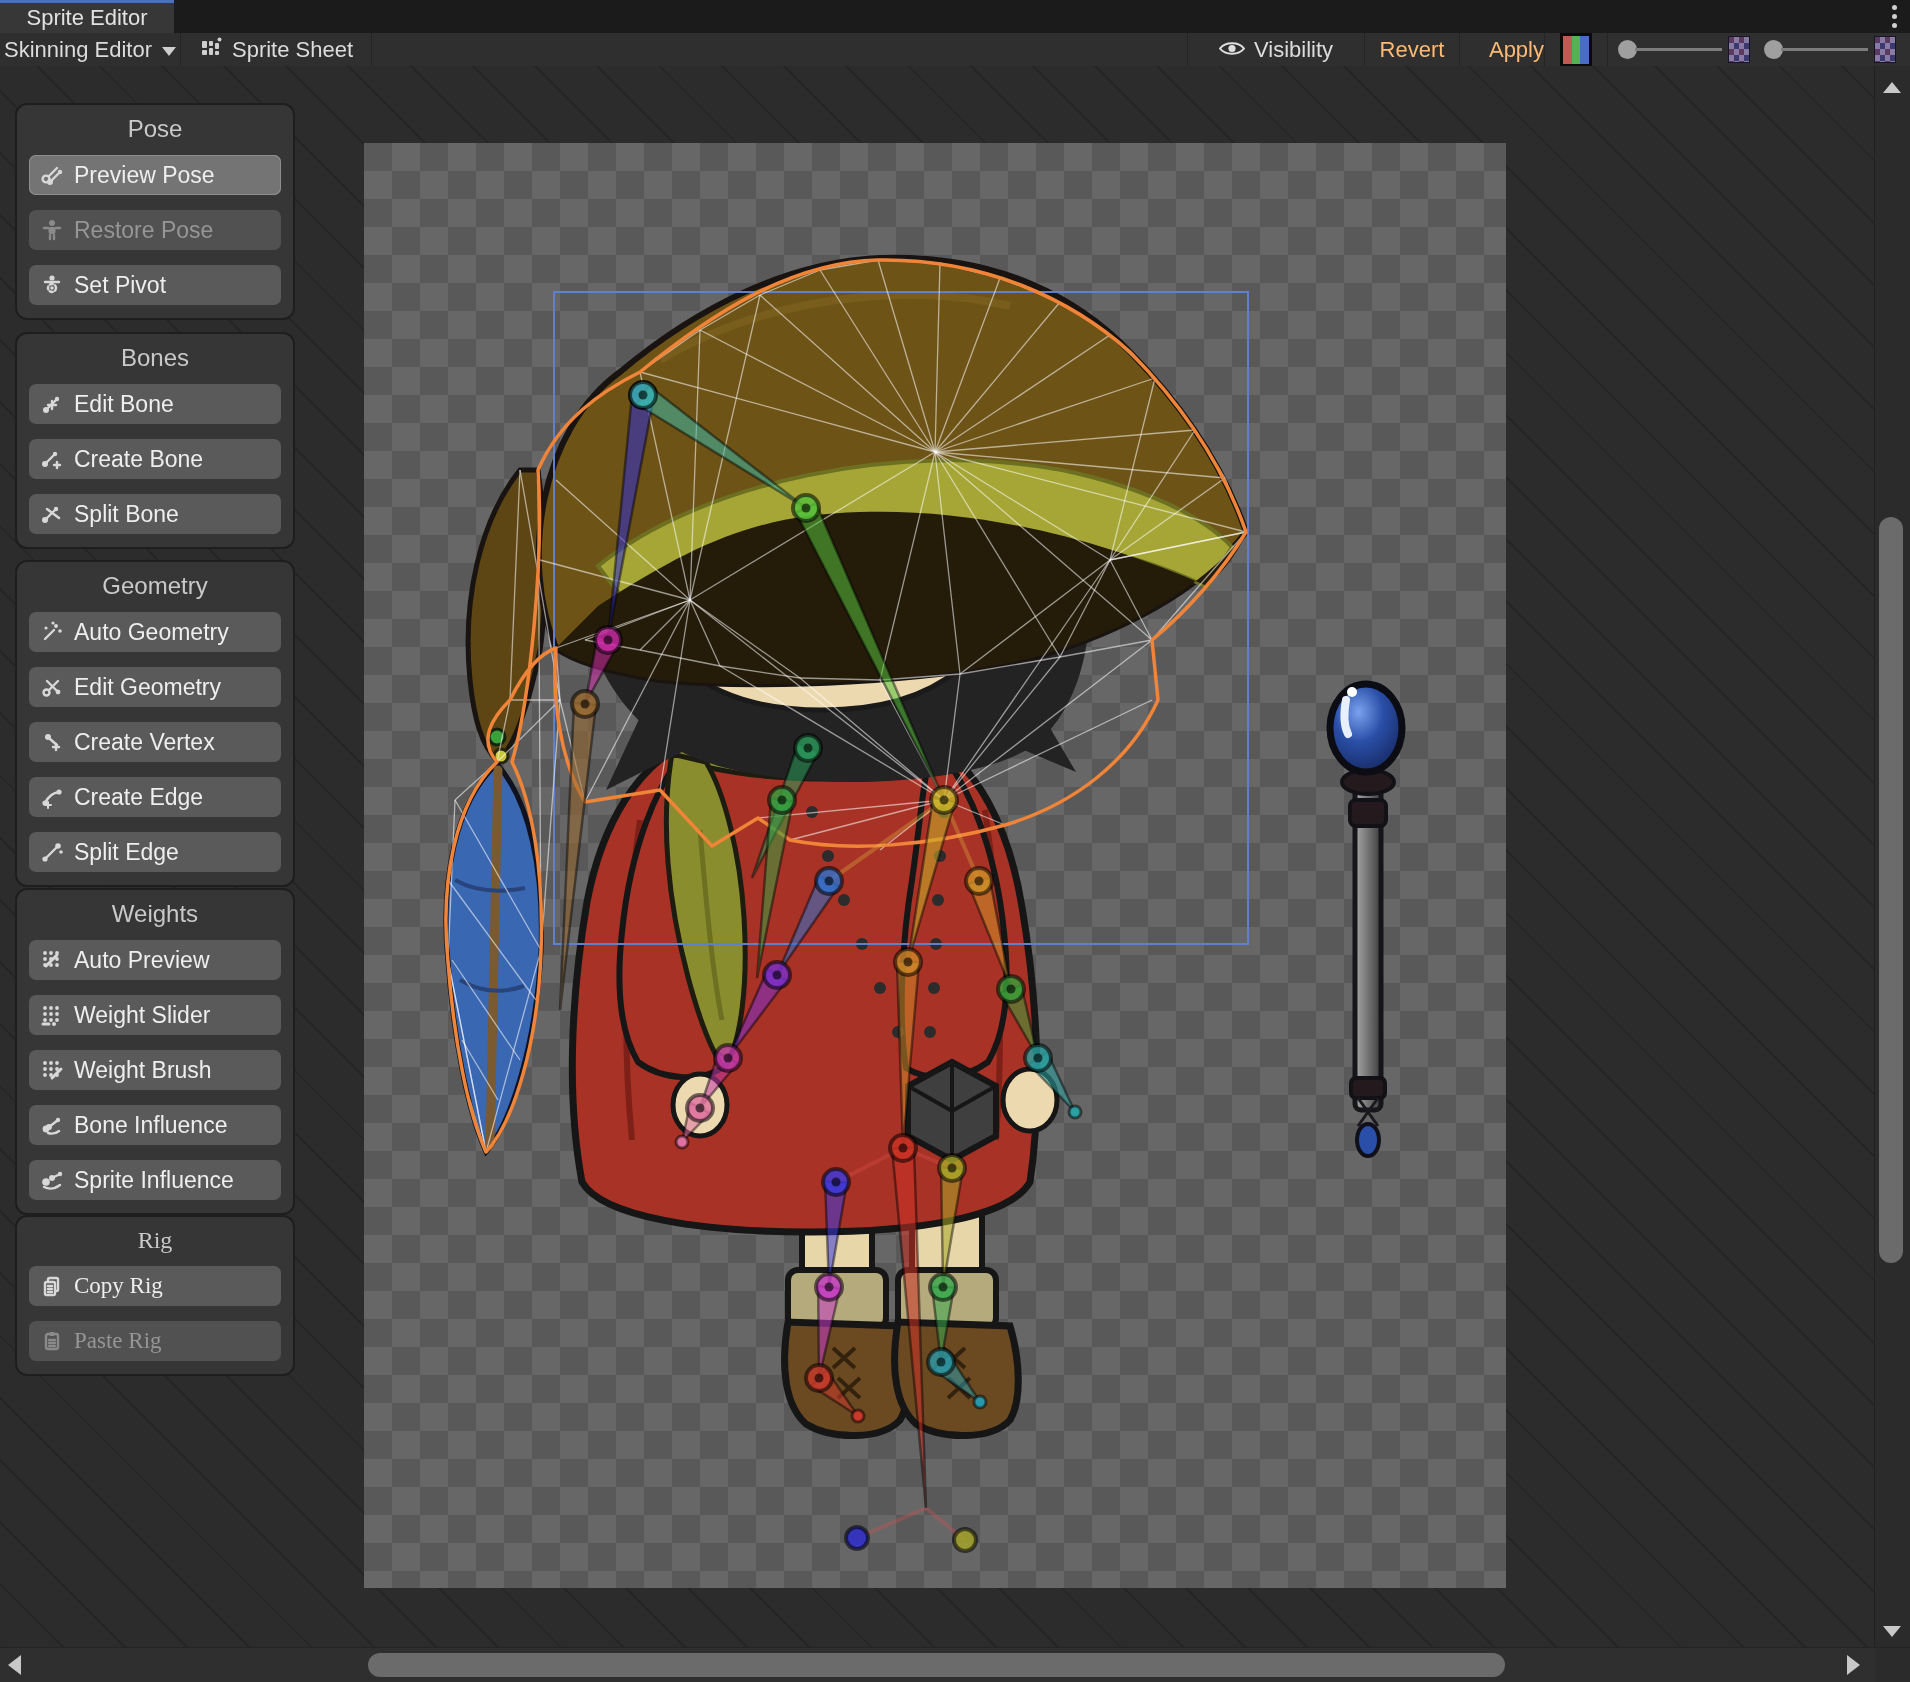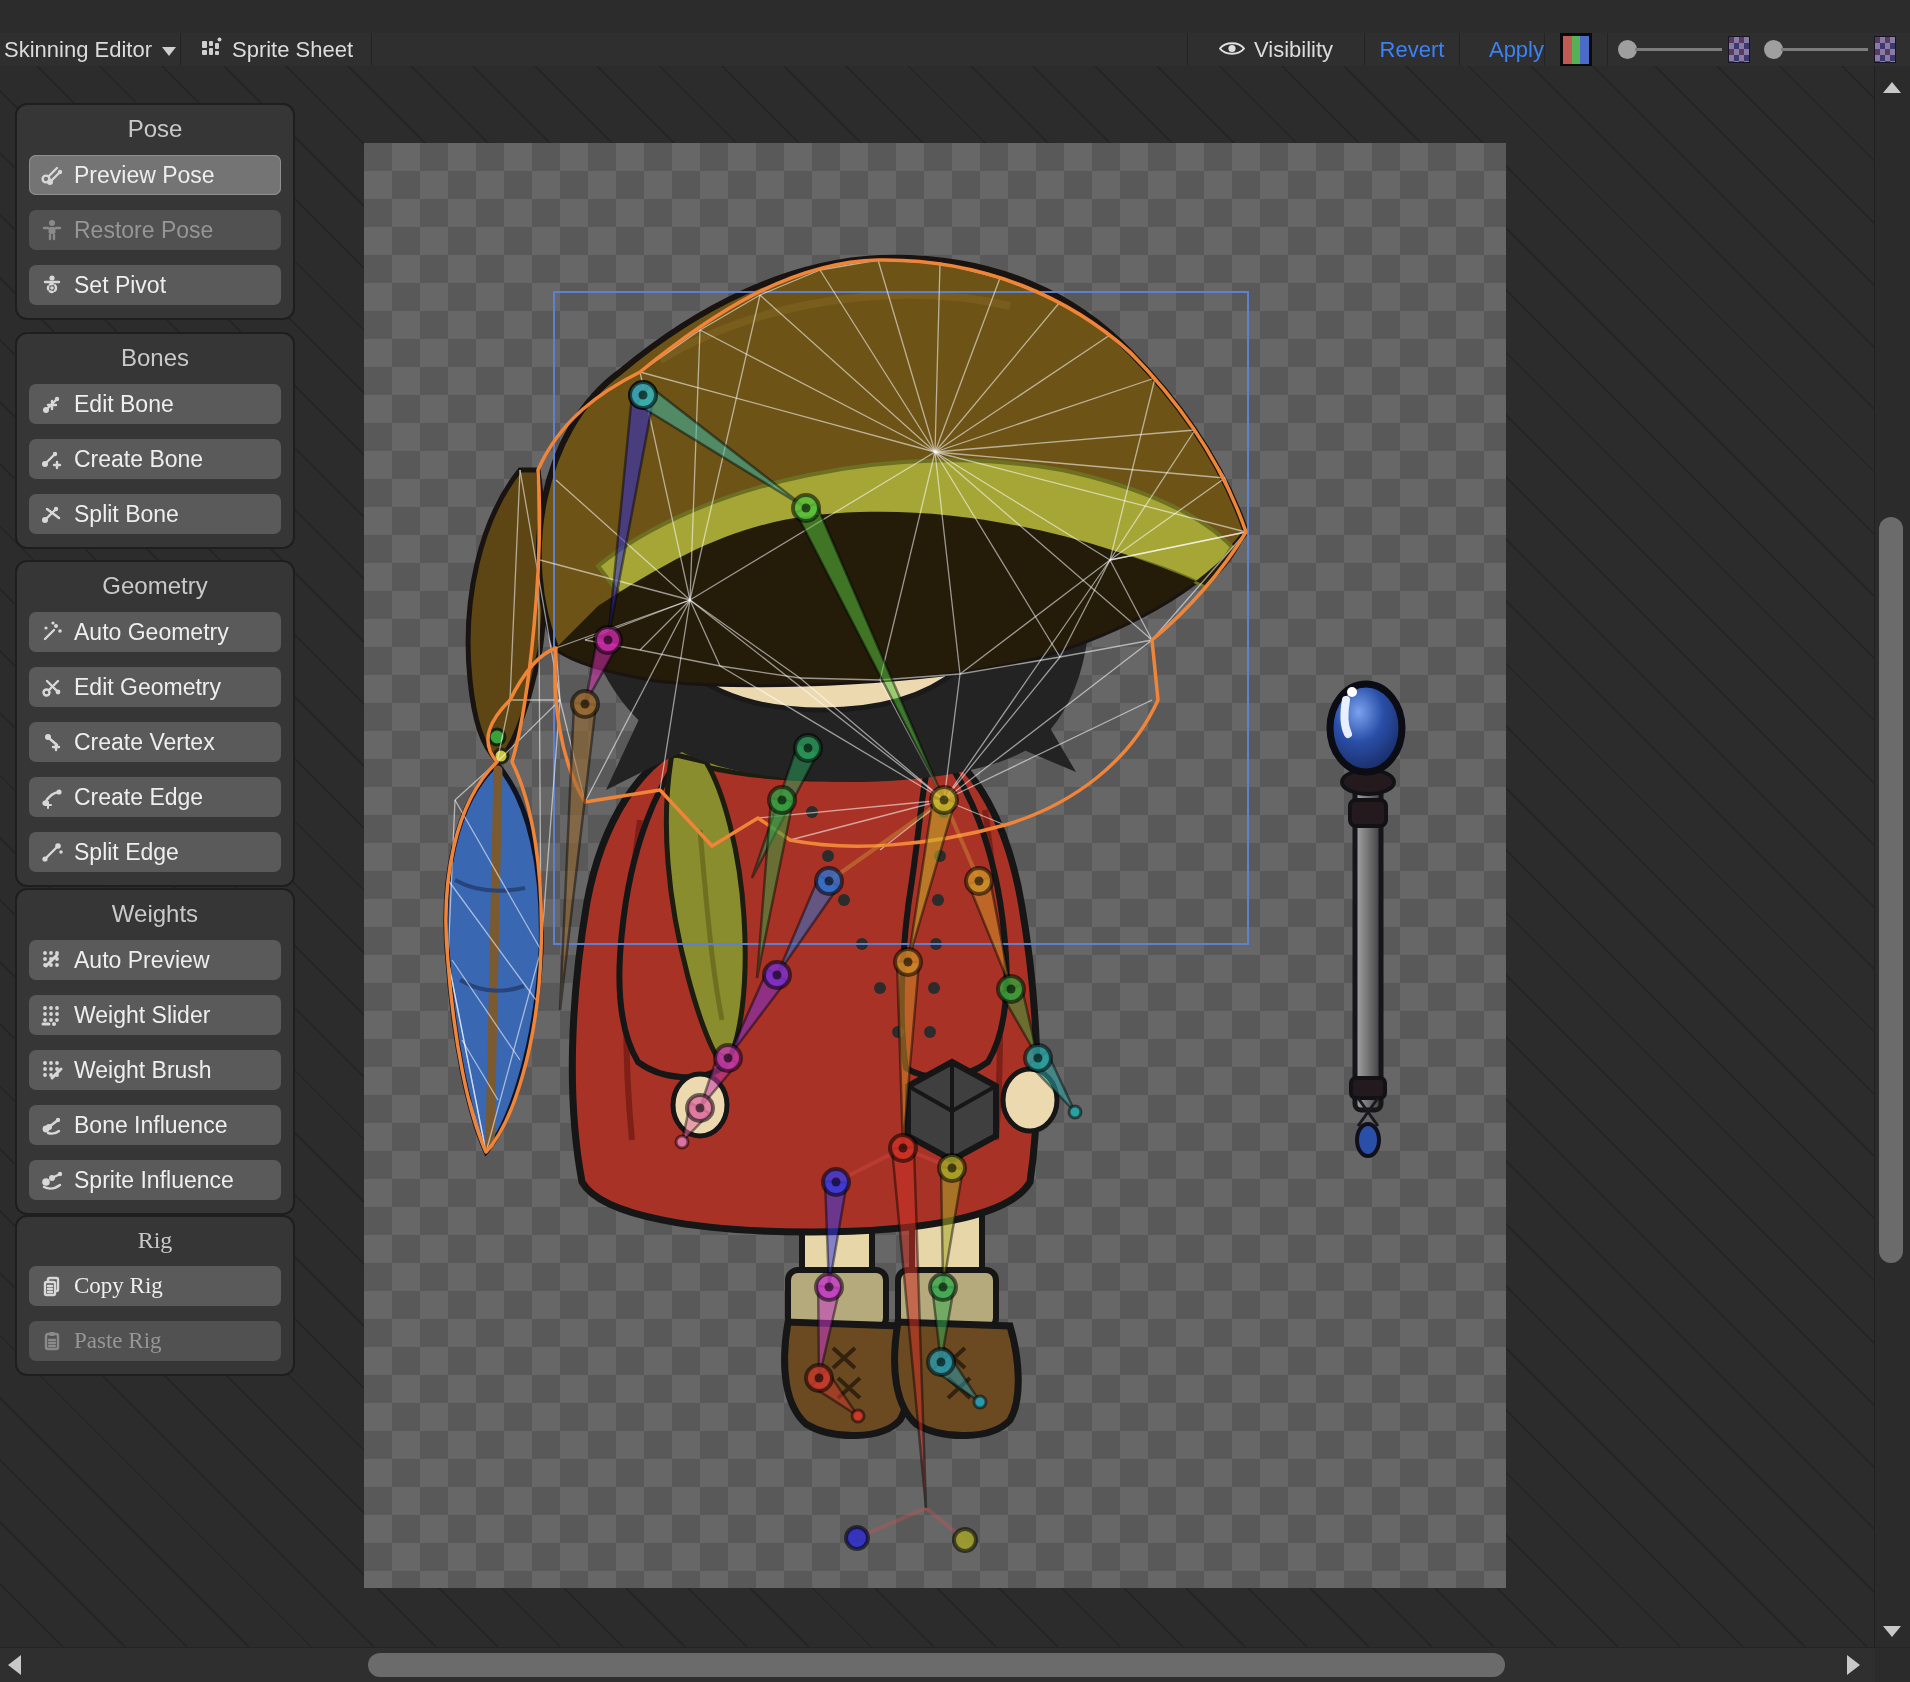--- a/index.html
+++ b/index.html
@@ -14,21 +14,21 @@
   
   .toolbar{position:absolute;top:33px;left:0;right:0;height:33px;background:#2f2f2f;
     border-bottom:1px solid #222;display:flex;align-items:stretch;font-size:22px;color:#dcdcdc;}
   .tbi{display:flex;align-items:center;cursor:pointer;}
   .tb-sep{width:1px;background:#242424;}
   .skinning{padding:0 4px;gap:10px;}
   .caret{width:0;height:0;border-left:7px solid transparent;border-right:7px solid transparent;border-top:9px solid #cfcfcf;margin-top:3px;}
   .spritesheet{padding:0 18px;gap:9px;}
   .spacer{flex:1;}
   .visibility{width:176px;justify-content:center;gap:9px;}
-  .tb-disabled{color:#3b82f6;cursor:default;}
+  .tb-disabled{color:#fdba74;cursor:default;}
   .revert{width:94px;justify-content:center;}
   .apply{width:84px;justify-content:flex-end;}
   .swatchcell{width:62px;justify-content:center;}
   .swatch{width:26px;height:28px;border:3px solid #0a0a0a;
     background:linear-gradient(90deg,#c05a52 0 33%,#56b056 33% 66%,#4a6cc8 66% 100%);}
   .sliders{display:flex;align-items:center;padding:0 10px;}
   .slider{display:flex;align-items:center;width:104px;}
   .slider .knob{width:19px;height:19px;border-radius:50%;background:#9f9f9f;flex:none;}
   .slider .track{height:3px;background:#7d7d7d;flex:1;margin-left:-2px;}
   .mini-checker{width:20px;height:25px;border:1px solid #151525;margin-left:6px;
@@ -64,20 +64,30 @@
   .hscroll .thumb{position:absolute;left:368px;width:1137px;top:5px;height:24px;background:#6b6b6b;border-radius:12px;}
   .arr.left{left:8px;top:7px;border-top:10px solid transparent;border-bottom:10px solid transparent;border-right:13px solid #c8c8c8;}
   .arr.right{right:50px;top:7px;border-top:10px solid transparent;border-bottom:10px solid transparent;border-left:13px solid #c8c8c8;}
   .corner{position:absolute;right:0;bottom:0;width:35px;height:34px;background:#2b2b2b;}
 </style>
 </head>
 <body>
 
 <div id="window">
 
+  <div class="tabbar">
+    <div class="tab">
+      <span>Sprite Editor</span>
+    </div>
+    <div class="kebab">
+        <i></i>
+        <i></i>
+        <i></i>
+      </div>
+  </div>
 
   <div class="toolbar">
     <div class="tbi skinning">
       <span>Skinning Editor</span>
       <span class="caret"></span>
     </div>
     <div class="tb-sep"></div>
     <div class="tbi spritesheet">
       <span class="ic">
         <svg width="24" height="24" viewBox="0 0 24 24">

